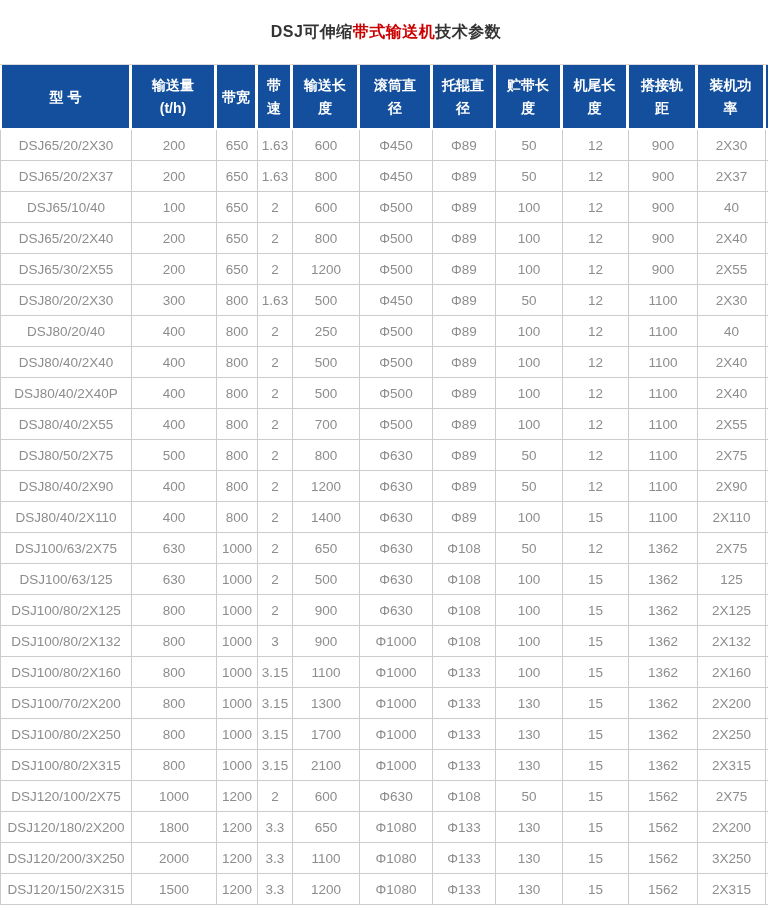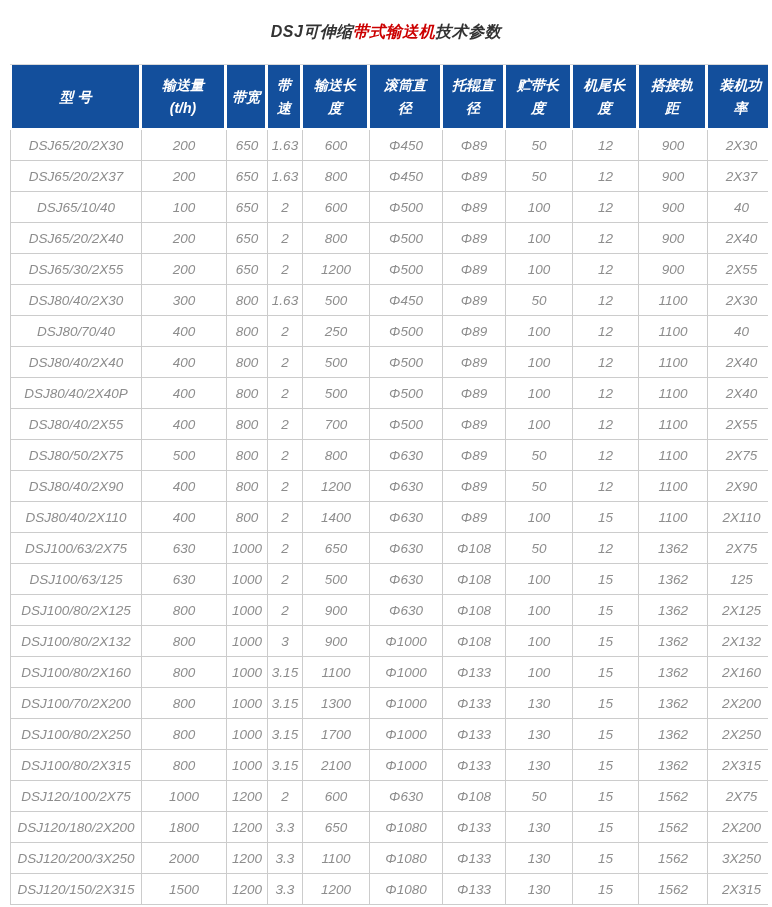--- a/index.html
+++ b/index.html
@@ -9,29 +9,29 @@
     --title-highlight:#cc0000;
     --cell-text:#8d8d8d;
     --border:#cccccc;
   }
   *{box-sizing:border-box;}
   html,body{margin:0;padding:0;}
   body{
     width:772px;height:907px;overflow:hidden;background:#ffffff;
     font-family:"Liberation Sans","DejaVu Sans",sans-serif;
   }
-  .page{width:772px;height:907px;overflow:hidden;position:relative;background:#fff;font-style:italic;}
+  .page{width:772px;height:907px;overflow:hidden;position:relative;background:#fff;}
   .title-bar{
     width:772px;height:64px;
     display:flex;align-items:center;justify-content:center;
     font-size:16px;font-weight:bold;color:var(--title-text);
     letter-spacing:0.5px;
   }
   .title-bar .hl{color:var(--title-highlight);text-align:center;}
-  .table-clip{width:768px;overflow:hidden;padding-left:10px;}
+  .table-clip{width:768px;overflow:hidden;}
   table{
     table-layout:fixed;width:812px;
     border-collapse:separate;border-spacing:0;
     border-top:1px solid #d9d9d9;
   }
   thead th{
     background:var(--header-bg);color:var(--header-text);
     font-weight:bold;font-size:14px;
     height:65px;padding:0;vertical-align:middle;text-align:center;
     border-right:3px solid #ffffff;
@@ -216,35 +216,35 @@
             <td>1200</td>
             <td>Φ500</td>
             <td>Φ89</td>
             <td>100</td>
             <td>12</td>
             <td>900</td>
             <td>2X55</td>
             <td></td>
           </tr>
           <tr>
-            <td>DSJ80/40/2X30</td>
+            <td>DSJ80/20/2X30</td>
             <td>300</td>
             <td>800</td>
             <td>1.63</td>
             <td>500</td>
             <td>Φ450</td>
             <td>Φ89</td>
             <td>50</td>
             <td>12</td>
             <td>1100</td>
             <td>2X30</td>
             <td></td>
           </tr>
           <tr>
-            <td>DSJ80/70/40</td>
+            <td>DSJ80/20/40</td>
             <td>400</td>
             <td>800</td>
             <td>2</td>
             <td>250</td>
             <td>Φ500</td>
             <td>Φ89</td>
             <td>100</td>
             <td>12</td>
             <td>1100</td>
             <td>40</td>

